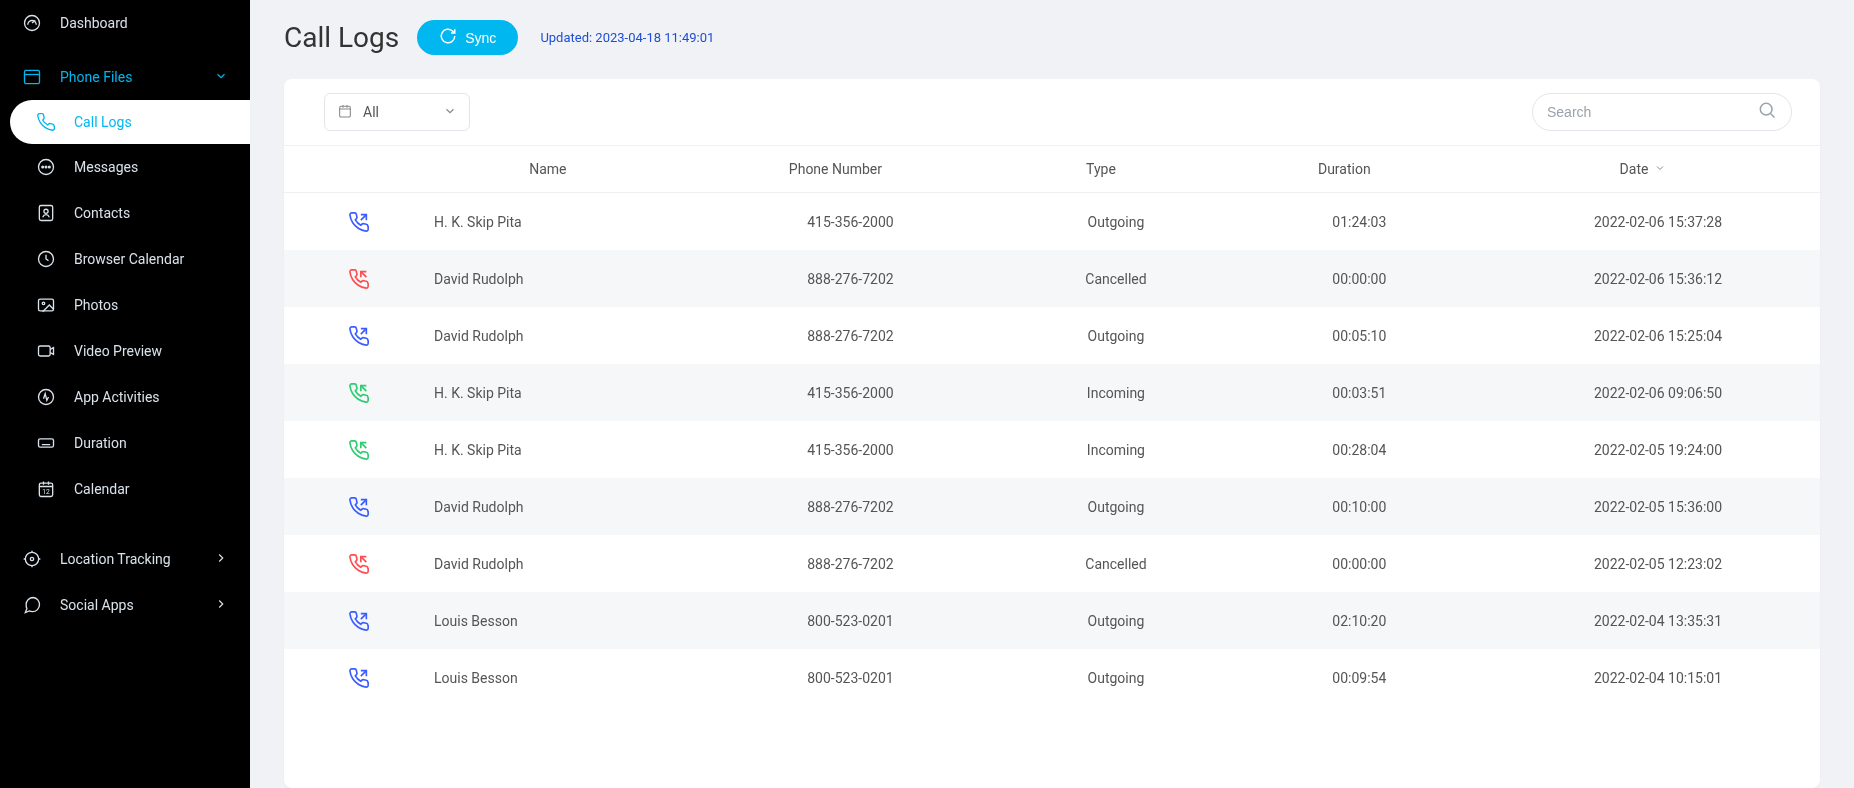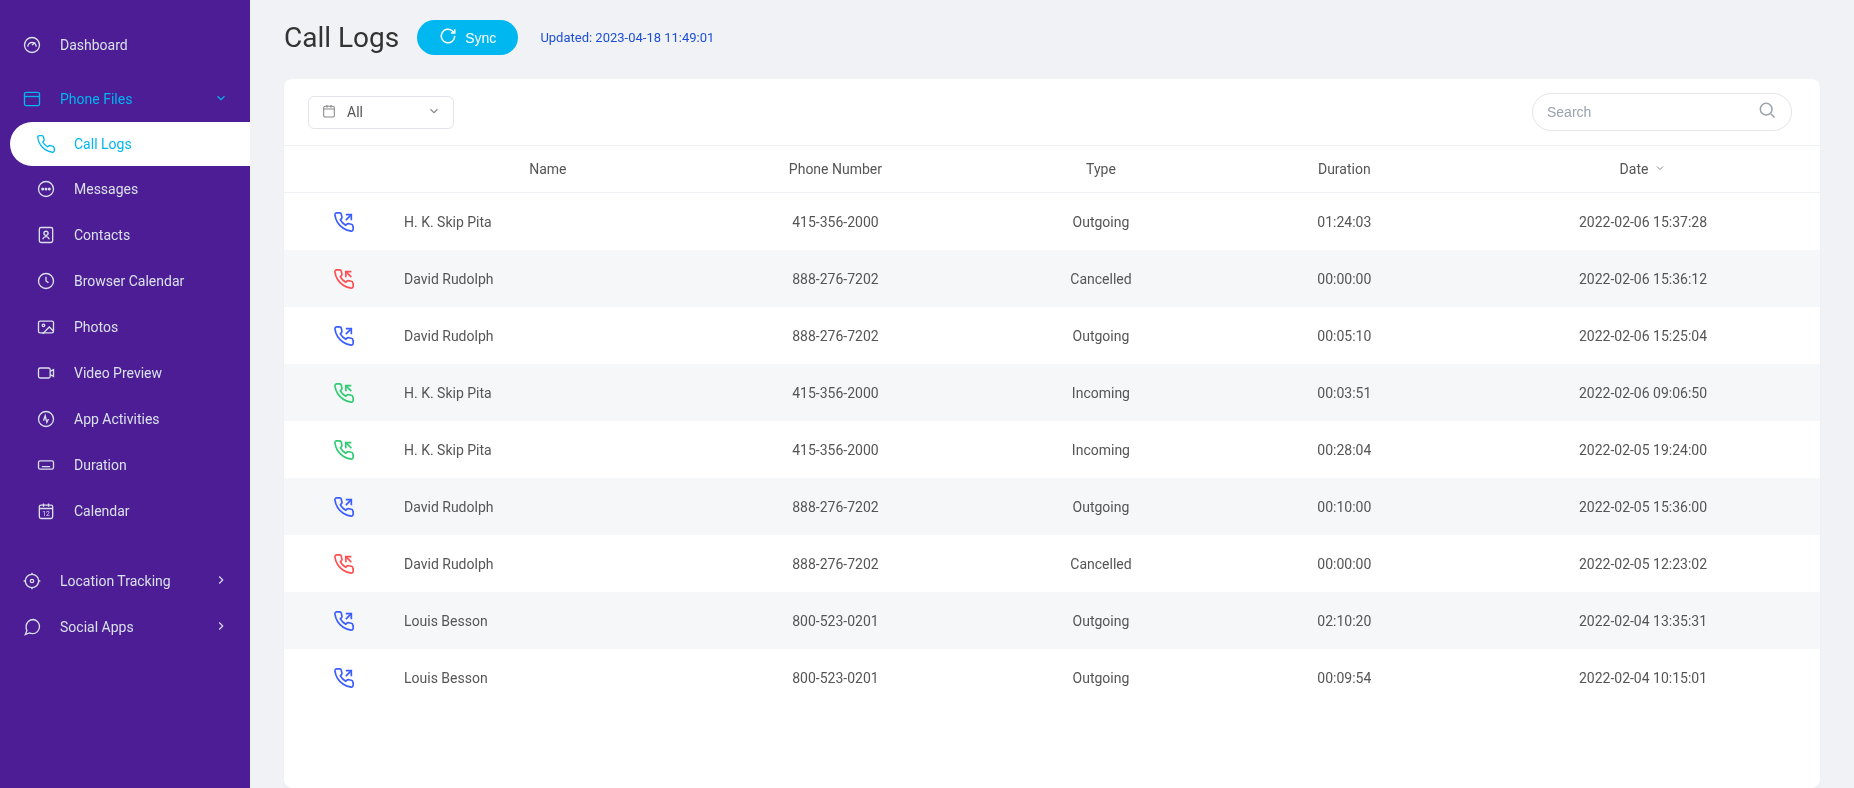--- a/index.html
+++ b/index.html
@@ -8,23 +8,22 @@
     background: #f0f2f5;
     color: #333;
     width: 1854px;
     height: 788px;
     overflow: hidden;
     display: flex;
   }
   
   .sidebar {
     width: 250px;
-    background: #4c1d95;
+    background: #000000;
     height: 100%;
-    padding-top: 22px;
     flex-shrink: 0;
     position: relative;
   }
   .side-item {
     display: flex;
     align-items: center;
     height: 46px;
     padding: 0 22px;
     color: #d9e1ea;
     font-size: 14px;
@@ -103,22 +102,21 @@
     background: #fff;
     border-radius: 8px;
     flex: 1;
     display: flex;
     flex-direction: column;
     min-height: 0;
     box-shadow: 0 1px 2px rgba(0,0,0,0.04);
   }
   .toolbar {
     display: flex;
-    align-items: center;
-    padding: 14px 28px 14px 24px;
+    padding: 14px 28px 14px 40px;
     gap: 8px;
   }
   .filter {
     display: flex;
     align-items: center;
     gap: 10px;
     border: 1px solid #e2e5ea;
     border-radius: 6px;
     padding: 6px 12px;
     width: 146px;
@@ -158,21 +156,21 @@
     font-size: 14px;
   }
   .thead .th { text-align: center; display:flex; align-items:center; justify-content:center; gap:6px;}
   .tbody { overflow-y: auto; flex:1; }
   .trow {
     height: 57px;
     font-size: 14px;
     color: #555;
   }
   .trow:nth-child(even) { background: #f5f7f9; }
-  .td { text-align: center; }
+  .td { text-align: center; margin-left: 30px; }
   .td.icon-cell {
     display:flex; align-items:center; justify-content:center;
   }
   .td.name { text-align:left; padding-left: 0; }
   .call-icon { width:22px; height:22px; }
 </style>
 </head>
 <body>
 
 <div class="sidebar">

